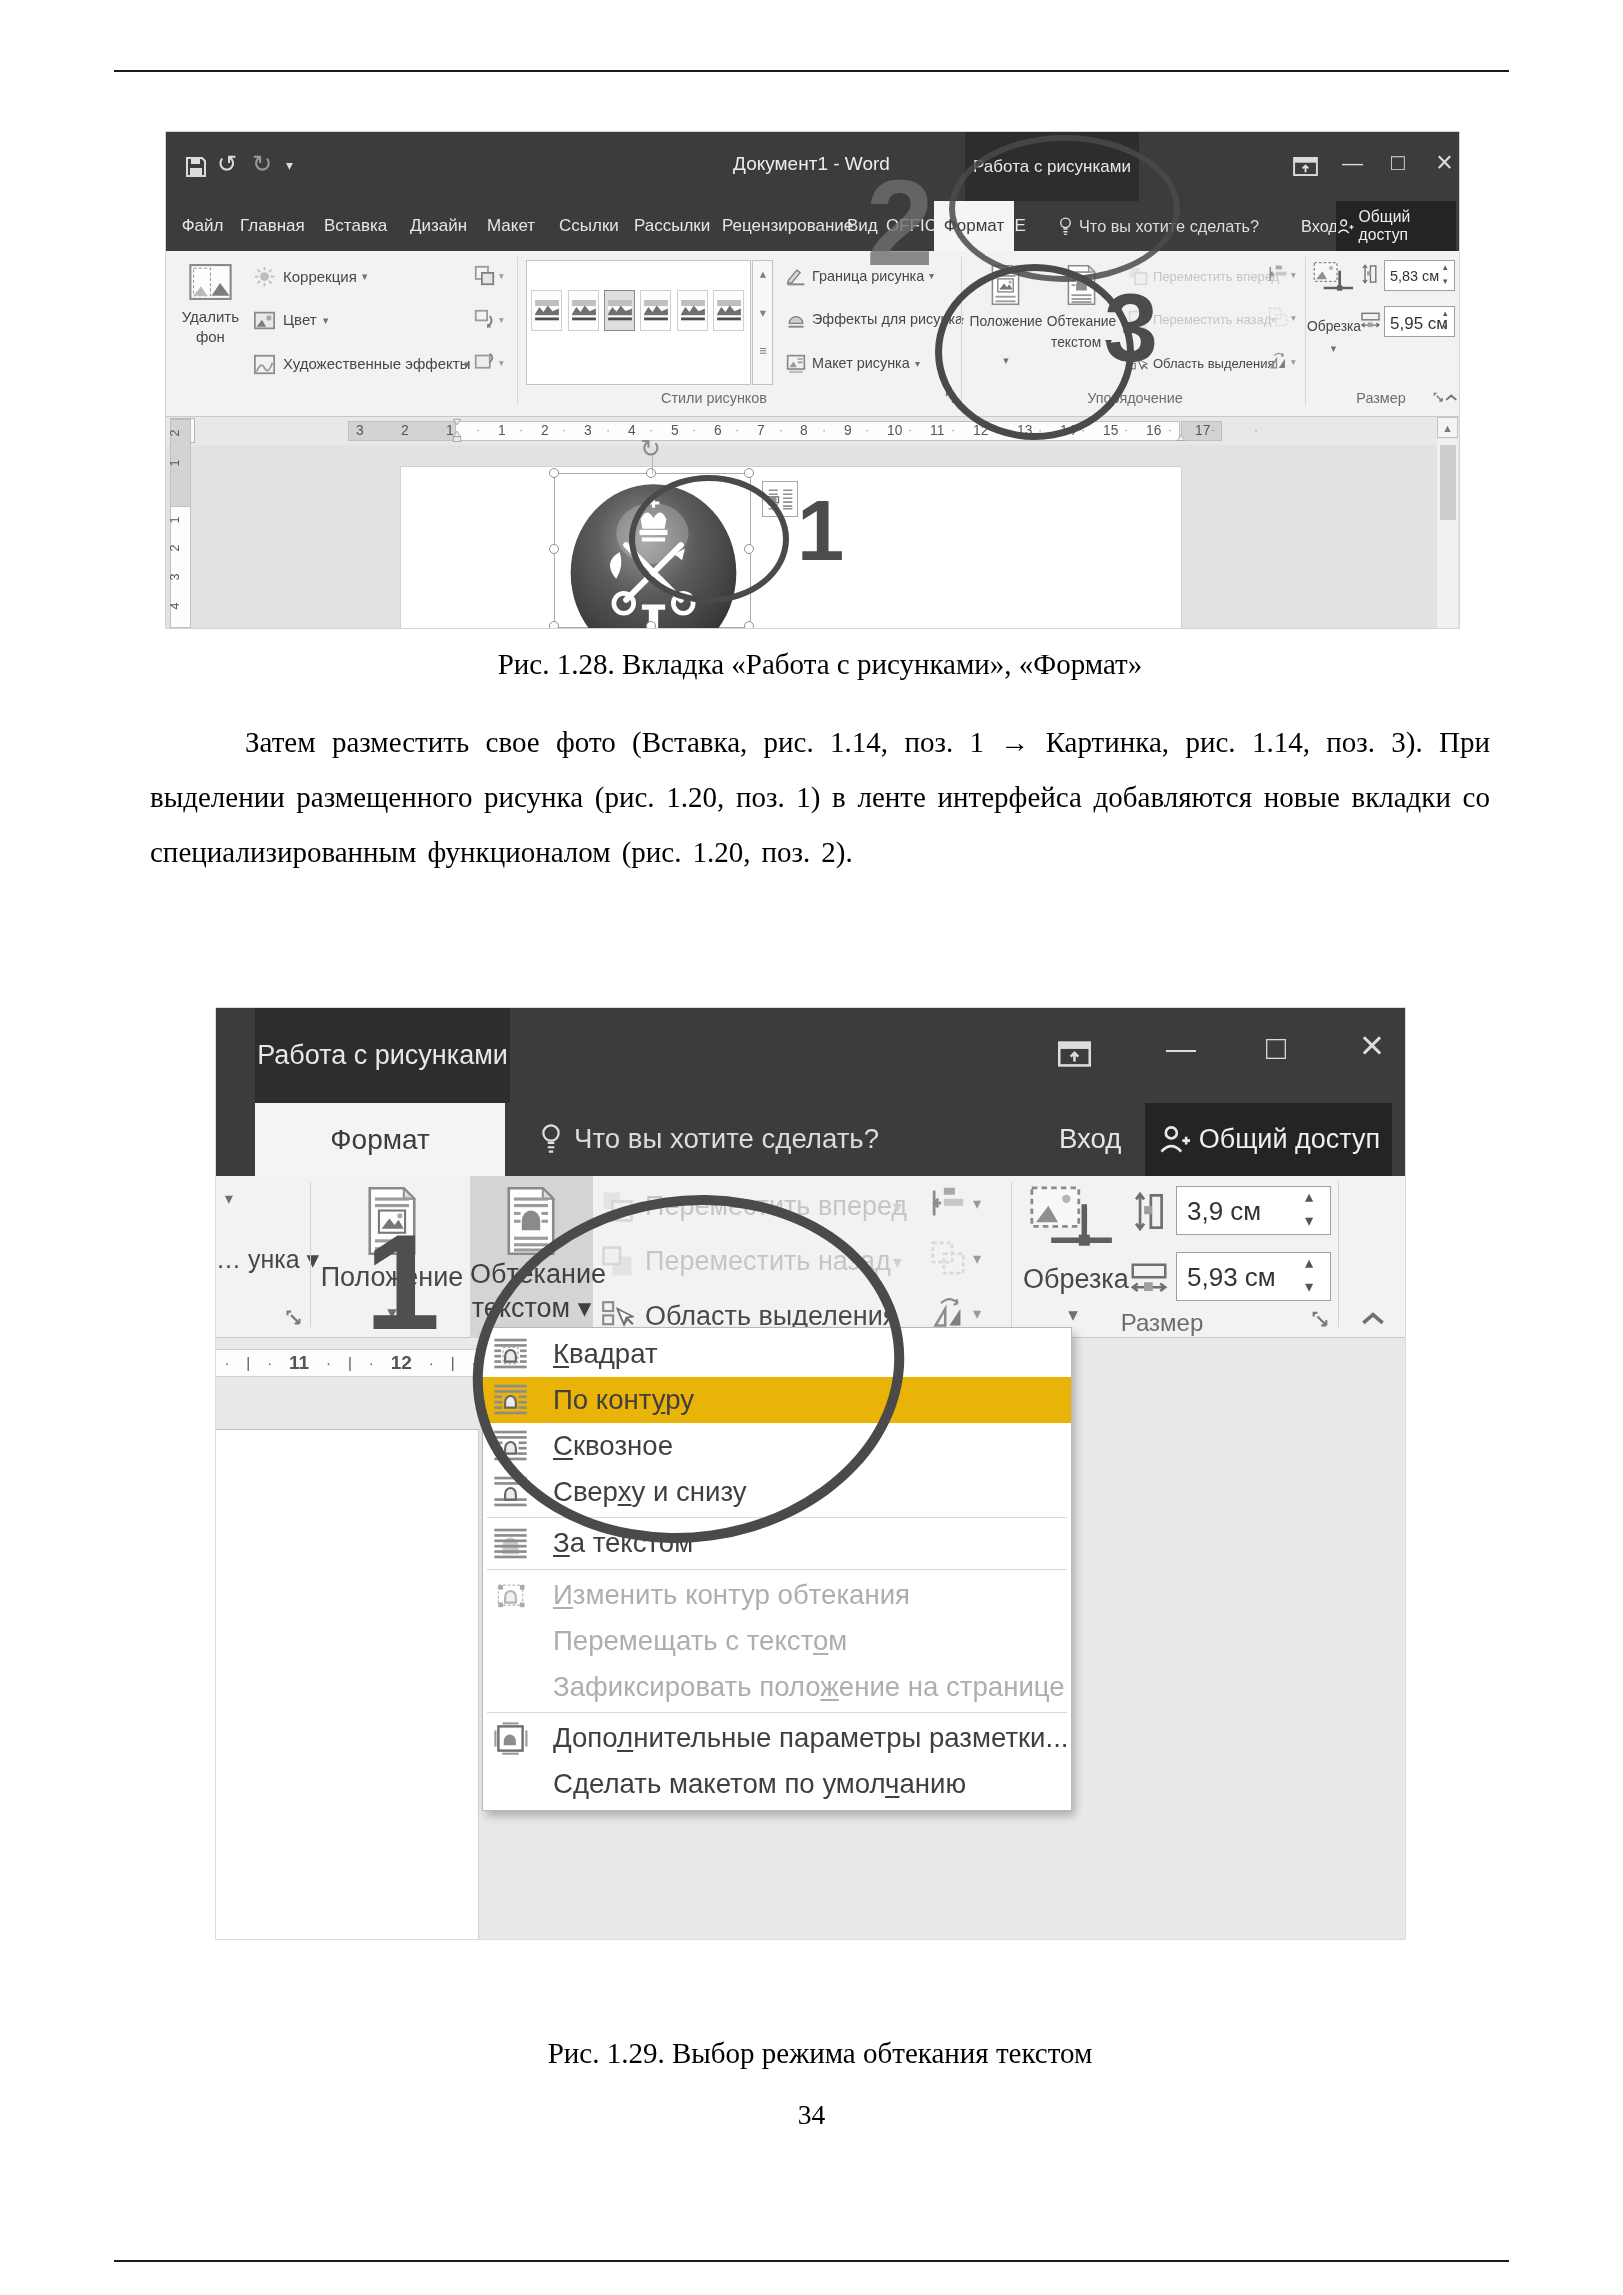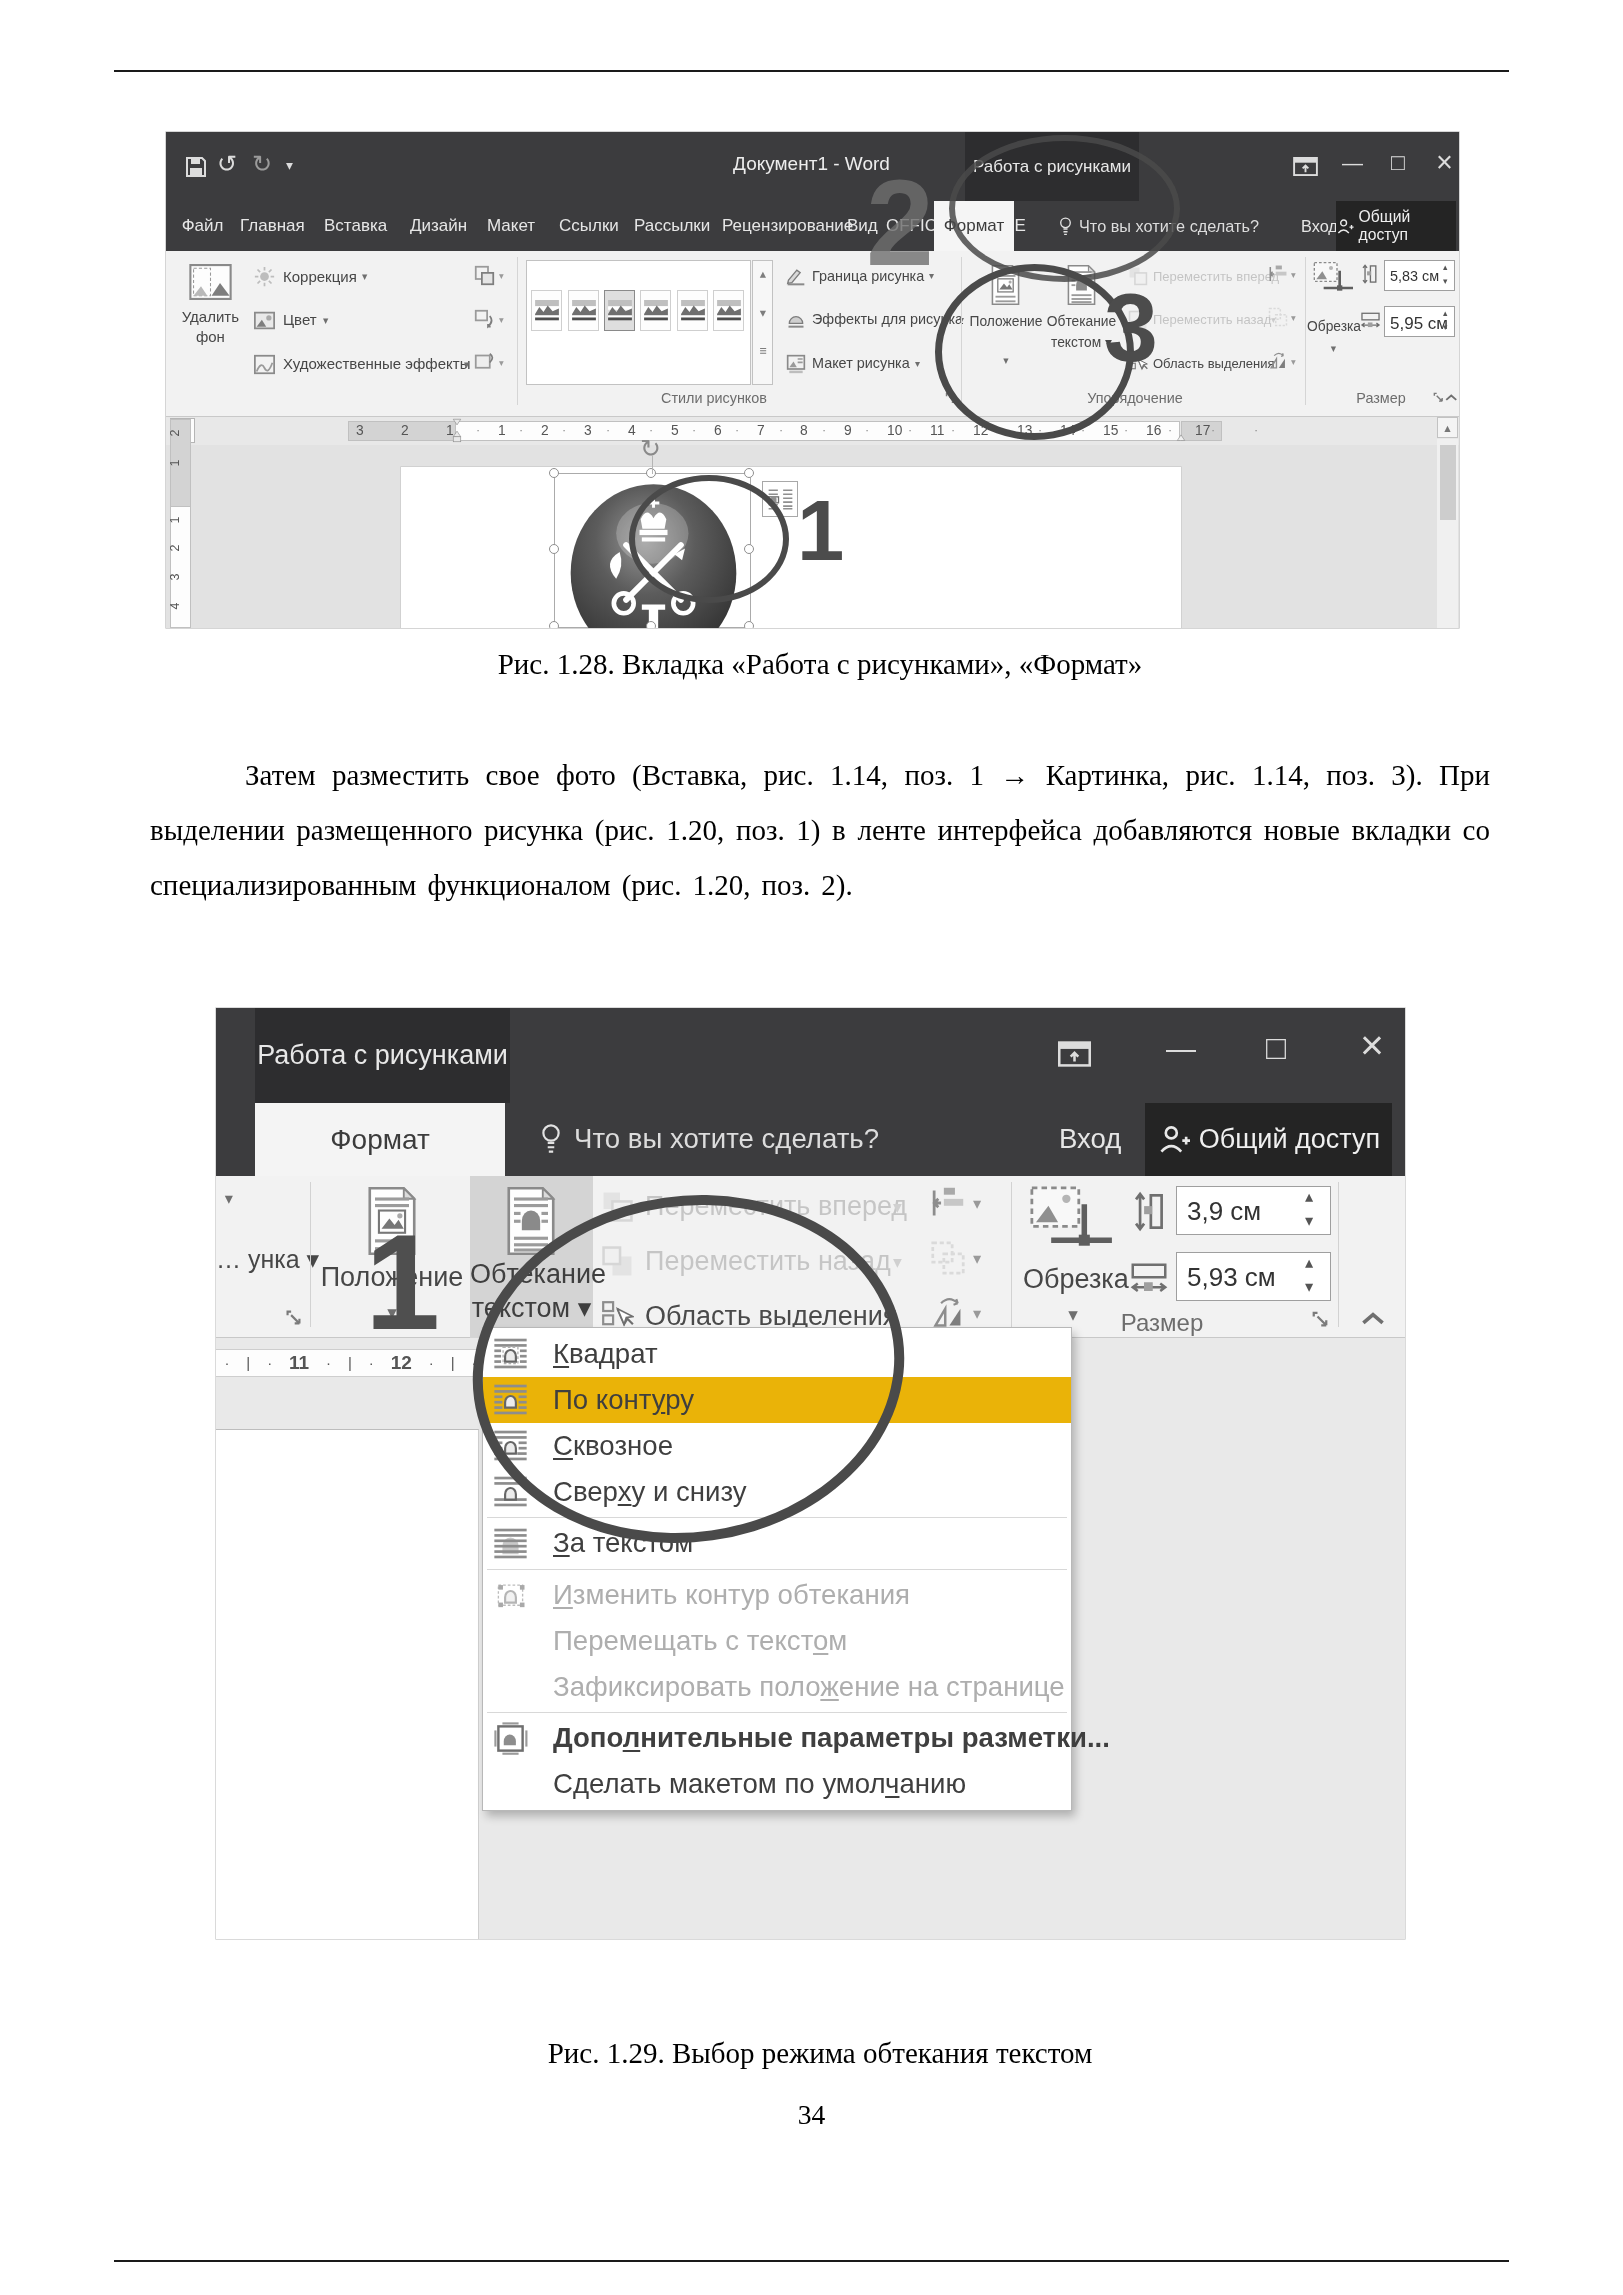--- a/index.html
+++ b/index.html
@@ -1,21 +1,21 @@
 <!DOCTYPE html>
 <html style="font-size:10px"><head>
 <meta charset="utf-8">
 <style>
   html,body{margin:0;padding:0;background:#888;}
   #page{position:relative;width:1623px;height:2295px;background:#ffffff;overflow:hidden;
         font-family:"Liberation Sans",sans-serif;}
   .rule{position:absolute;left:114px;width:1395px;height:1.9px;background:#1a1a1a;}
   .serif{font-family:"Liberation Serif",serif;color:#000;}
   .caption{position:absolute;left:150px;width:1340px;text-align:center;font-size:29px;}
-  #para{position:absolute;left:150px;top:719px;width:1340px;font-size:29px;line-height:55px;
+  #para{position:absolute;left:150px;top:686px;width:1340px;font-size:29px;line-height:55px;
         text-align:justify;text-indent:95px;word-spacing:3.8px;}
   #pageno{position:absolute;left:0;top:2099px;width:1623px;text-align:center;font-size:27.6px;}
   
   #shot1{position:absolute;left:166px;top:132px;width:1293px;height:496px;background:#f1f1f1;
          box-shadow:0 0 0 0.6px #b9b9b9;overflow:hidden;}
   #shot2{position:absolute;left:216px;top:1008px;width:1189px;height:931px;background:#e9e9e9;
          box-shadow:0 0 0 0.6px #c2c2c2;overflow:hidden;}
   .ellipse{position:absolute;border-radius:50%;pointer-events:none;}
   .anndigit{position:absolute;font-weight:bold;line-height:1;pointer-events:none;}
   u{text-decoration:underline;text-underline-offset:3.1px;}
@@ -721,21 +721,21 @@
         </div>
         <div class="mrow" style="height: 46px;">
           <div style="width: 35px; height: 35px; margin-right: 25px; flex: 0 0 auto;"></div>
           <div style="font-size: 27.6px; color: rgb(174, 174, 174); white-space: nowrap;">Перемещать с текст<u>о</u>м</div>
         </div>
         <div class="mrow" style="height: 46px;">
           <div style="width: 35px; height: 35px; margin-right: 25px; flex: 0 0 auto;"></div>
           <div style="font-size: 27.6px; color: rgb(174, 174, 174); white-space: nowrap;">Зафиксировать поло<u>ж</u>ение на странице</div>
         </div>
         <div class="msep"></div>
-        <div class="mrow" style="height: 46px; font-weight: bold;">
+        <div class="mrow" style="height: 46px;">
           <div style="width: 35px; height: 35px; margin-right: 25px; flex: 0 0 auto;"><svg width="100%" height="100%" viewBox="0 0 26 26">
               <rect x="4" y="4" width="18" height="18" fill="none" stroke="#6f6f6f" stroke-width="1.8"></rect>
               <rect x="1" y="7" width="1.6" height="12" fill="#9a9a9a"></rect>
               <rect x="24" y="7" width="1.6" height="12" fill="#9a9a9a"></rect>
               <rect x="7" y="1" width="12" height="1.6" fill="#9a9a9a"></rect>
               <rect x="7" y="23.5" width="12" height="1.6" fill="#9a9a9a"></rect>
               <path d="M8,18 v-3 a4.5,5 0 0 1 9,0 v3 z" fill="#8d8d8d"></path>
             </svg></div>
           <div style="font-size: 27.6px; color: rgb(63, 63, 63); white-space: nowrap;">Допо<u>л</u>нительные параметры разметки...</div>
         </div>

